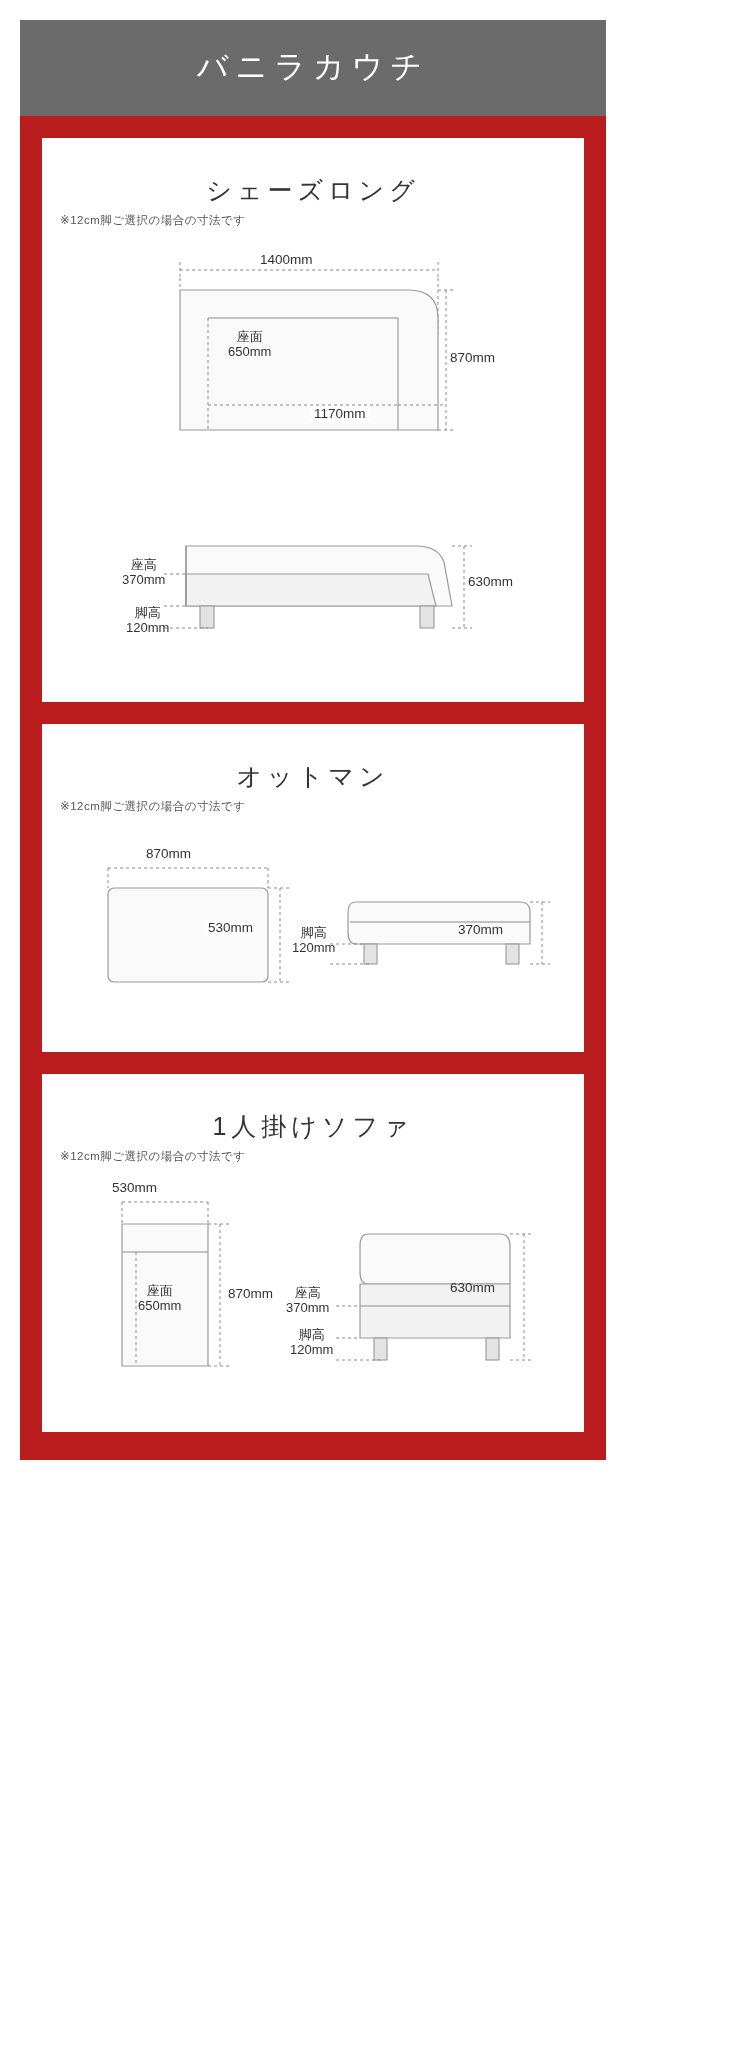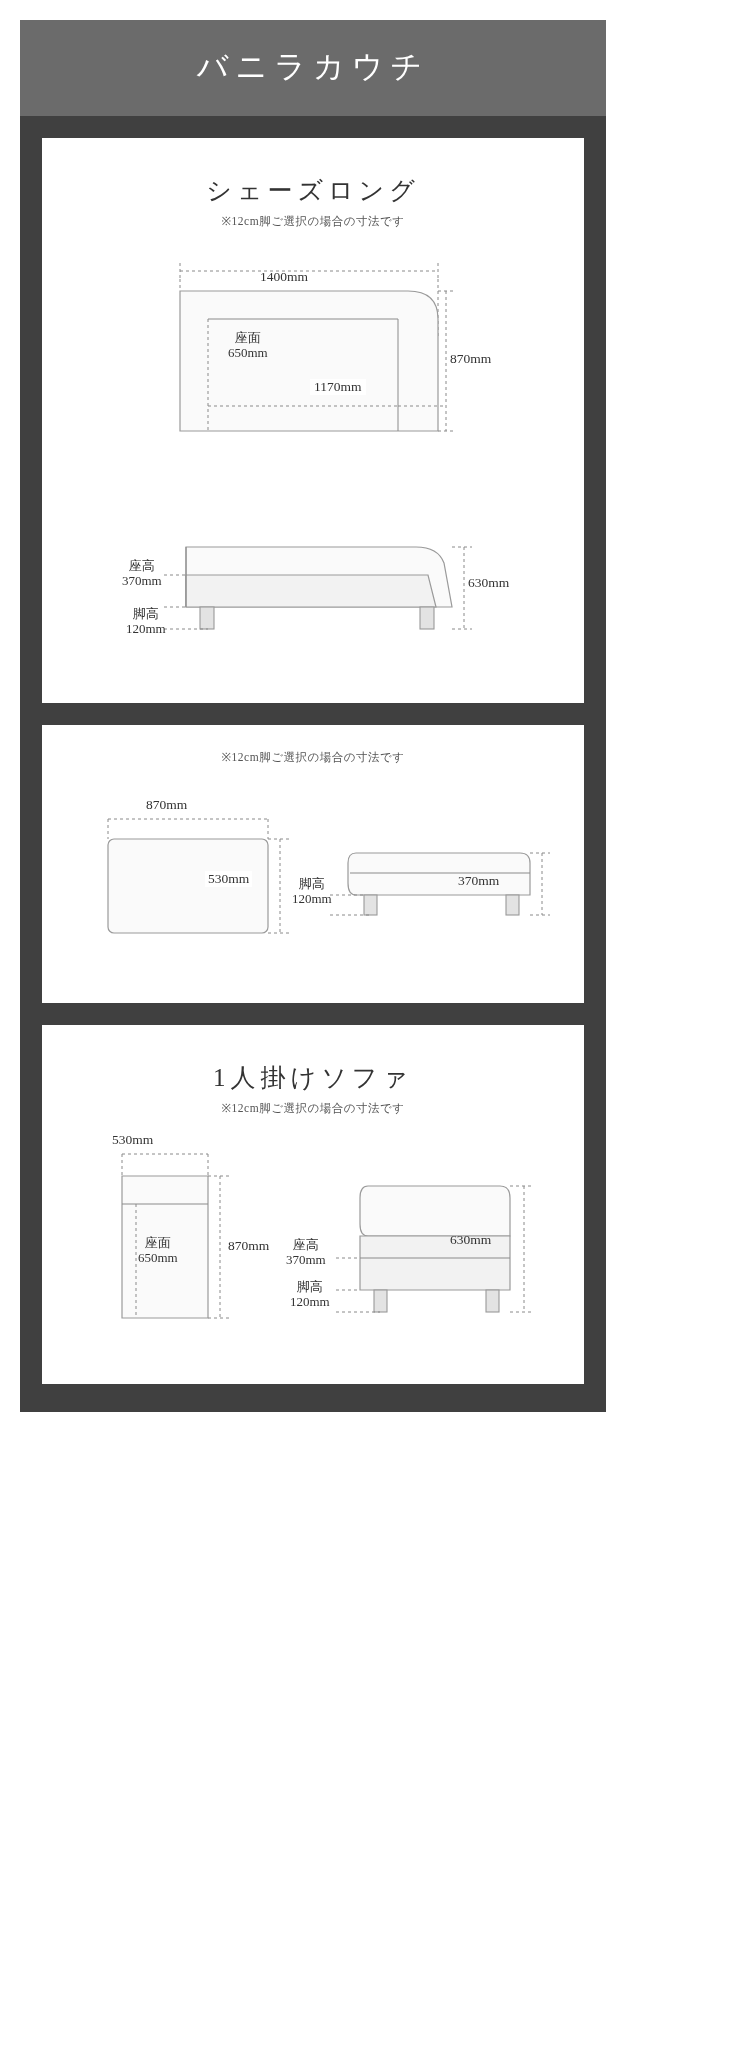--- a/index.html
+++ b/index.html
@@ -21,23 +21,22 @@
     color: #ffffff;
     text-align: center;
     padding: 26px 10px 28px 10px;
   }
   .header-title {
     font-size: 31px;
     letter-spacing: 7px;
     font-weight: normal;
   }
   .body-bg {
-    background: #404040;
+    background: #b91c1c;
     padding: 22px 22px 24px 22px;
-    font-family: Liberation Serif, serif;
   }
   .card {
     background: #ffffff;
     margin-bottom: 22px;
     padding: 22px 18px 26px 18px;
   }
   .card:last-child { margin-bottom: 4px; }
   .card-title {
     text-align: center;
     font-size: 25px;
@@ -47,21 +46,20 @@
     font-weight: normal;
   }
   .card-sub-strong {
     text-align: center;
     font-size: 17px;
     letter-spacing: 2px;
     color: #333;
     margin: 4px 0 2px 0;
   }
   .card-note {
-    text-align: center;
     font-size: 11.5px;
     color: #555;
     margin: 2px 0 12px 0;
     letter-spacing: 0.5px;
   }
   .diagram { position: relative; width: 100%; }
   .dim-label {
     position: absolute;
     font-size: 13px;
     color: #333;
@@ -116,27 +114,27 @@
           <path class="solid" d="M140,78 L330,78 L330,190"></path>
           <path class="dash" d="M140,78 L140,190"></path>
 
           <path class="dash" d="M378,50 L378,190"></path>
           <path class="dash" d="M370,50 L386,50"></path>
           <path class="dash" d="M370,190 L386,190"></path>
 
           <path class="dash" d="M140,165 L330,165"></path>
           <path class="dash" d="M330,165 L378,165"></path>
         </svg>
-        <div class="dim-label big" style="left:200px; top:28px;">1400mm</div>
+        <div class="dim-label big" style="left:200px; top:12px;">1400mm</div>
         <div class="dim-label" style="left:168px; top:90px;">
           <span>座面</span><br>
           <span>650mm</span>
         </div>
         <div class="dim-label big" style="left:390px; top:110px;">870mm</div>
-        <div class="dim-label big" style="left:250px; top:138px; background:#fff; padding:0 4px;">1170mm</div>
+        <div class="dim-label big" style="left:250px; top:166px; background:#fff; padding:0 4px;">1170mm</div>
       </div>
 
       <div class="diagram" style="height:180px; margin-top:6px;">
         <svg width="490" height="180" viewBox="0 0 490 180" style="margin:0 auto;">
 
           <path class="fill" d="M118,50 L348,50 Q370,50 376,66 L384,110 L118,110 Z"></path>
           <path class="fill2" d="M118,78 L360,78 L368,110 L118,110 Z"></path>
           <path class="solid" d="M118,50 L118,110"></path>
 
           <rect class="leg" x="132" y="110" width="14" height="22"></rect>
@@ -156,20 +154,21 @@
         </div>
         <div class="dim-label" style="left:66px; top:110px;">
           <span>脚高</span><br>
           <span>120mm</span>
         </div>
         <div class="dim-label big" style="left:408px; top:78px;">630mm</div>
       </div>
     </div>
 
     <div class="card">
+      <div class="card-title">オットマン</div>
       <div class="card-note">※12cm脚ご選択の場合の寸法です</div>
 
       <div class="diagram" style="height:200px;">
         <svg width="490" height="200" viewBox="0 0 490 200" style="margin:0 auto;">
 
           <path class="dash" d="M40,42 L200,42"></path>
           <path class="dash" d="M40,42 L40,62"></path>
           <path class="dash" d="M200,42 L200,62"></path>
           <rect class="fill" x="40" y="62" width="160" height="94" rx="6"></rect>
           <path class="dash" d="M212,62 L212,156"></path>

